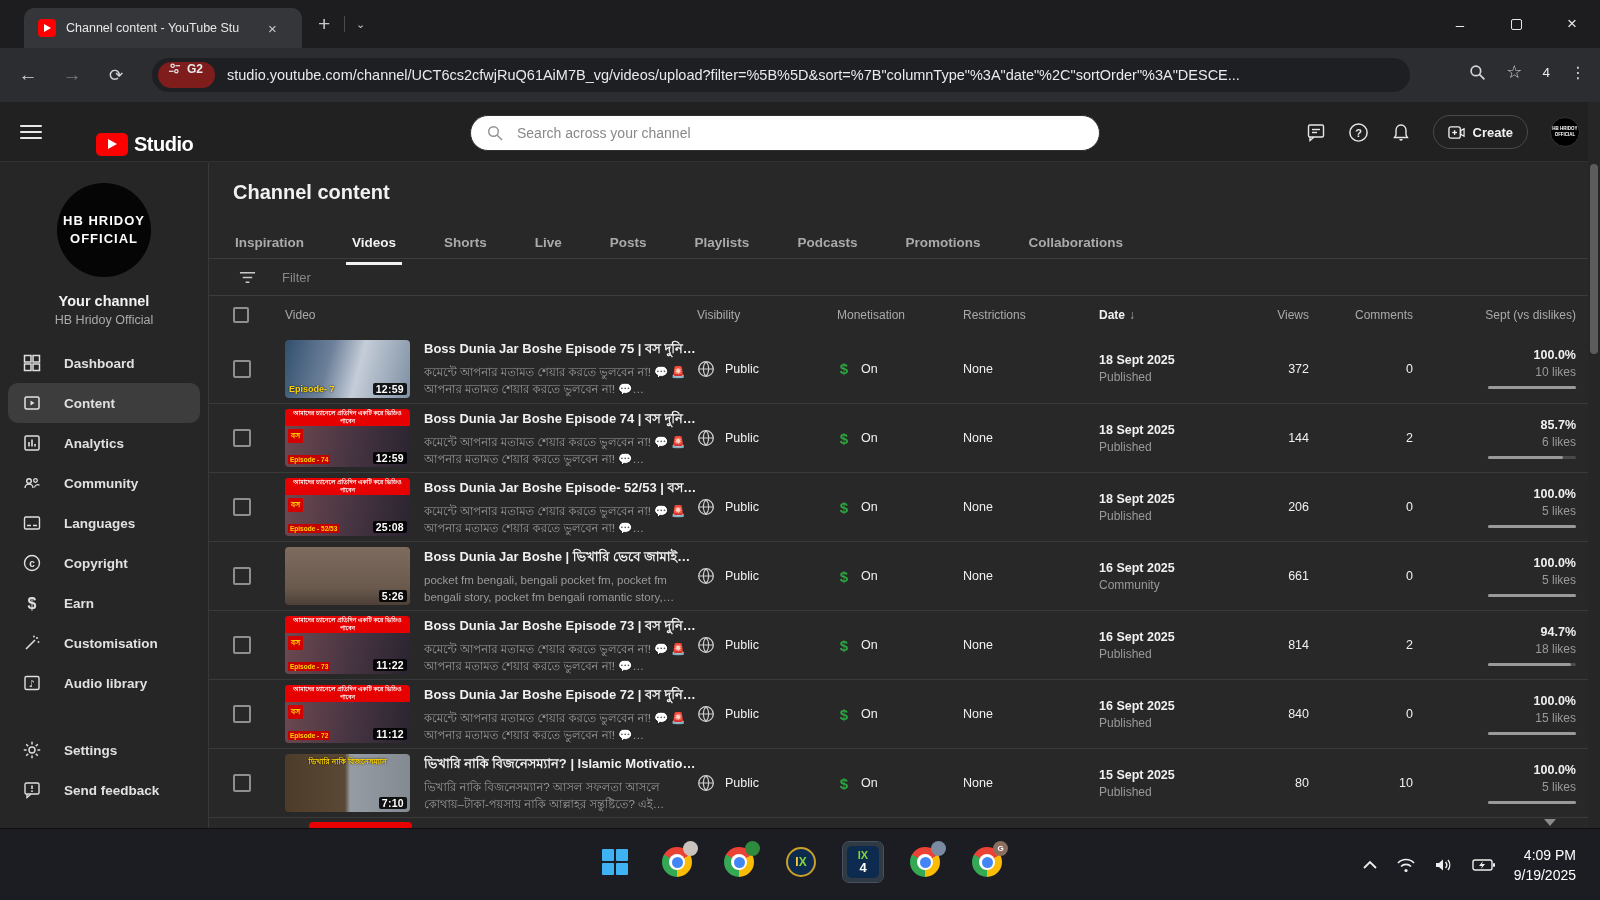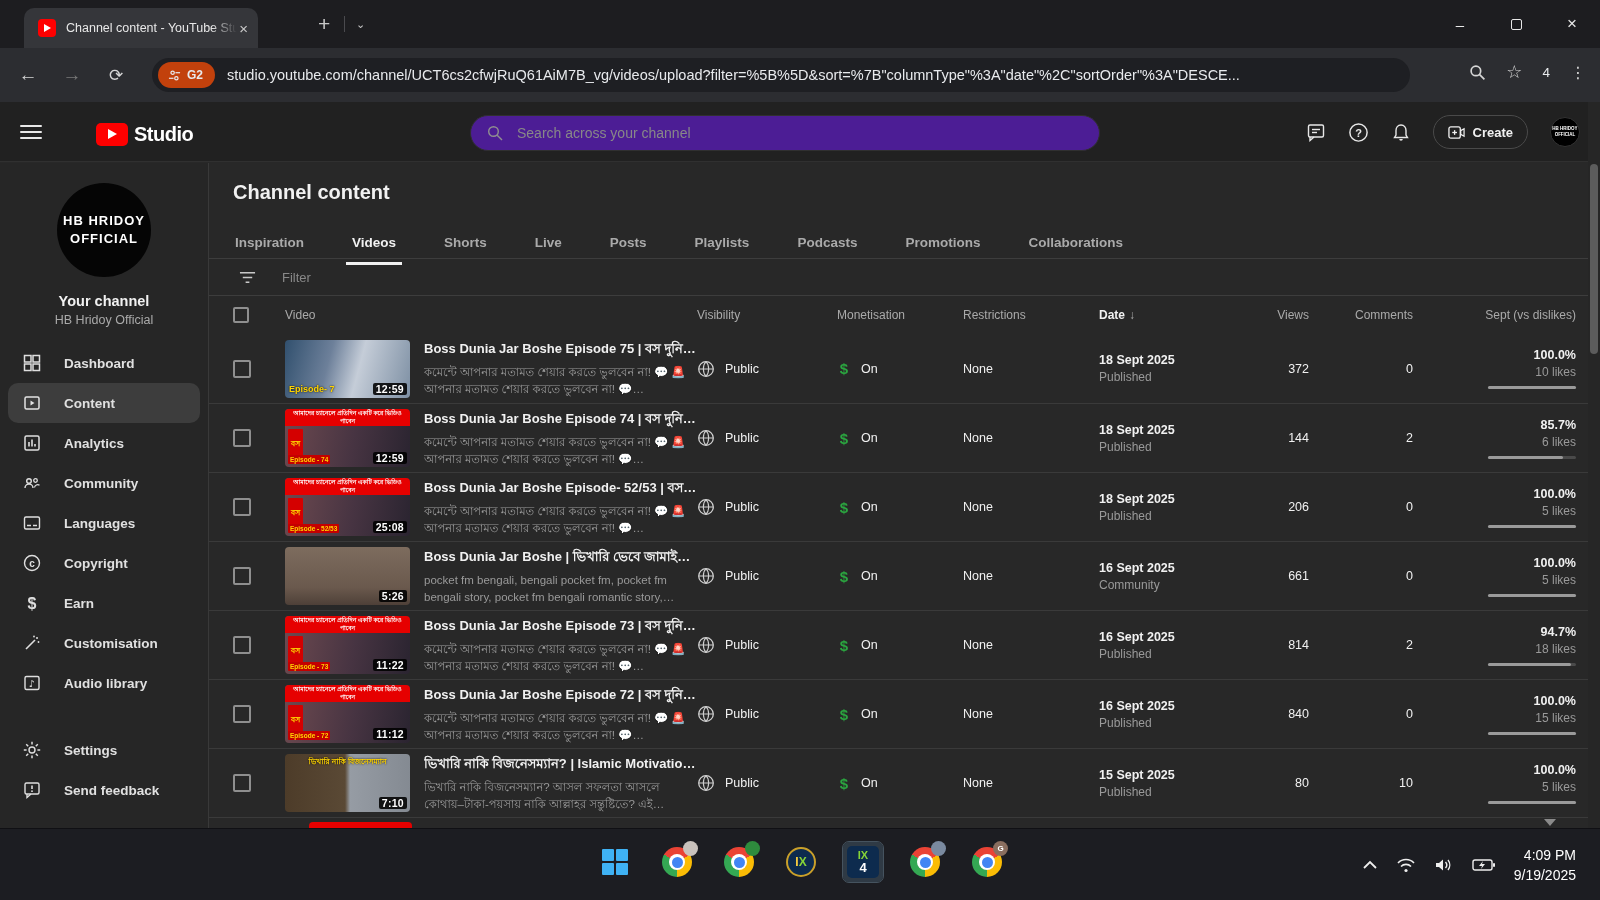--- a/index.html
+++ b/index.html
@@ -1,57 +1,57 @@
 <!DOCTYPE html>
 <html><head>
 <meta charset="utf-8">
 <style>
   * { margin:0; padding:0; box-sizing:border-box; }
   html,body { width:1600px; height:900px; overflow:hidden; background:#282828;
     font-family:"Liberation Sans","DejaVu Sans",sans-serif; }
 
   
   .tabstrip { position:absolute; left:0; top:0; width:1600px; height:48px; background:#1d1d20; }
-  .tab { position:absolute; left:24px; top:8px; width:234px; height:40px; background:#35363a;
+  .tab { position:absolute; left:24px; top:8px; width:278px; height:40px; background:#35363a;
     border-radius:10px 10px 0 0; display:flex; align-items:center; padding:0 10px 0 14px; }
   .tab-fav { width:18px; height:18px; border-radius:4px; background:#f00; position:relative; flex:none; }
   .tab-fav:after { content:""; position:absolute; left:6px; top:4.5px; border-left:7px solid #fff;
     border-top:4.5px solid transparent; border-bottom:4.5px solid transparent; }
   .tab-title { color:#e8e8e8; font-size:12.5px; margin-left:10px; white-space:nowrap; overflow:hidden; width:200px;
     -webkit-mask-image:linear-gradient(90deg,#000 85%,transparent); mask-image:linear-gradient(90deg,#000 85%,transparent); }
   .tab-close { color:#c8c8c8; font-size:15px; margin-left:2px; cursor:default; }
   .newtab { position:absolute; left:318px; top:14px; color:#c8c8c8; font-size:21px; line-height:20px; }
   .tabchev { position:absolute; left:356px; top:18px; color:#c8c8c8; font-size:11px; }
   .tabdiv { position:absolute; left:344px; top:16px; width:1px; height:16px; background:#4a4a4e; }
   .winctl { position:absolute; top:0; right:0; height:48px; display:flex; }
   .winctl div { width:56px; height:48px; display:flex; align-items:center; justify-content:center; color:#e8e8e8; font-size:15px; }
   .wc-max span { display:block; width:11px; height:11px; border:1.2px solid #e8e8e8; border-radius:2px; }
 
   .toolbar { position:absolute; left:0; top:48px; width:1600px; height:54px; background:#2c2d31; }
   .nav-ic { position:absolute; top:13px; width:28px; height:28px; display:flex; align-items:center; justify-content:center;
     color:#d6d6d6; font-size:19px; }
   .omnibox { position:absolute; left:152px; top:10px; width:1258px; height:34px; background:#1e1f23; border-radius:17px;
     display:flex; align-items:center; padding:0 14px 0 6px; }
-  .chip { height:26px; background:#c2410c; border-radius:13px; display:flex; align-items:center; gap:6px;
+  .chip { height:26px; background:#7f1d1d; border-radius:13px; display:flex; align-items:flex-start; gap:6px;
     padding:0 12px 0 10px; color:#e8eaed; font-size:12px; font-weight:bold; flex:none; }
   .url { color:#e8eaed; font-size:14.5px; margin-left:12px; white-space:nowrap; overflow:hidden; }
   .tb-right { position:absolute; right:14px; top:13px; display:flex; align-items:center; gap:20px; color:#d6d6d6; }
   .tb-right .t4 { font-size:13.5px; color:#e8eaed; }
 
   
   .st-header { position:absolute; left:0; top:102px; width:1600px; height:60px; background:#212121;
     border-bottom:1px solid #303030; }
   .hamburger { position:absolute; left:20px; top:19px; width:22px; height:22px; }
   .hamburger span { display:block; height:2px; background:#e8e8e8; margin:4px 0; border-radius:1px; }
-  .st-logo { position:absolute; left:60px; top:21px; display:flex; align-items:center; gap:6px;padding-left:36px; }
+  .st-logo { position:absolute; left:60px; top:31px; display:flex; align-items:center; gap:6px;padding-left:36px; }
   .yt-ic { width:32px; height:23px; background:#f00; border-radius:5px; position:relative; }
   .yt-ic:after { content:""; position:absolute; left:12px; top:6px; border-left:9px solid #fff;
     border-top:5.5px solid transparent; border-bottom:5.5px solid transparent; }
   .st-logo b { color:#fff; font-size:20px; letter-spacing:-0.5px; }
-  .st-search { position:absolute; left:470px; top:13px; width:630px; height:36px; background:#4c1d95;
+  .st-search { position:absolute; left:470px; top:13px; width:630px; height:36px; background:#ffffff;
     border:1px solid #303030; border-radius:18px; display:flex; align-items:center; padding:0 16px; gap:14px; }
   .st-search span { color:#888; font-size:14px; }
   .sh-right { position:absolute; right:20px; top:13px; display:flex; align-items:center; gap:22px; }
   .sh-ic { color:#e8e8e8; }
   .create-btn { display:flex; align-items:center; gap:8px; border:1px solid #4a4a4a; border-radius:17px;
     height:34px; padding:0 14px; color:#f1f1f1; font-size:13px; font-weight:bold; background:#212121; }
   .avatar-sm { width:30px; height:30px; border-radius:50%; background:#000; border:1px solid #333;
     display:flex; flex-direction:column; align-items:center; justify-content:center;
     color:#fff; font-size:4.5px; font-weight:bold; text-align:center; line-height:1.3; }
 
@@ -115,21 +115,21 @@
   .thumb { width:125px; height:58px; border-radius:4px; position:relative; overflow:hidden; flex:none; background:#333; }
   .dur { position:absolute; right:3px; bottom:3px; background:rgba(0,0,0,.88); color:#fff;
     font-size:10.5px; font-weight:bold; padding:0 3px; border-radius:2px; letter-spacing:.3px; }
   .v-scene { background:linear-gradient(105deg,#31506e 0%,#6d809a 35%,#c5cdd8 58%,#7e90a4 100%); }
   .t-ep { position:absolute; left:4px; bottom:4px; color:#ffd400; font-size:9px; font-weight:bold;
     text-shadow:0 0 2px #000; }
   .v-banner { background:linear-gradient(100deg,#6e4a50 0%,#473442 55%,#2a2430 100%); }
   .t-banner { position:absolute; top:0; left:0; right:0; height:17px; background:#e60000; color:#fff;
     font-size:6px; font-weight:bold; text-align:center; line-height:1.3; padding-top:1px; }
   .t-bos { position:absolute; left:3px; top:20px; background:#d40000; color:#ffe000; font-size:7.5px;
-    font-weight:bold; padding:9px 3px; border-radius:1px; }
+    font-weight:bold; padding:1px 3px; border-radius:1px; }
   .t-badge { position:absolute; left:3px; bottom:3px; background:#c40000; color:#ffd400; font-size:6.5px;
     font-weight:bold; padding:1px 2px; border-radius:1px; }
   .v-group { background:linear-gradient(180deg,#7d6c5e 0%,#6a594d 70%,#4e4038 100%); }
   .v-islamic { background:linear-gradient(90deg,#4d3c29 0%,#5a4935 48%,#969ca4 52%,#848a92 100%); }
   .t-ttl { position:absolute; top:2px; left:0; right:0; text-align:center; color:#ffd400; font-size:7.5px;
     font-weight:bold; text-shadow:0 0 2px #000; }
   .partial { height:11px; border-top:1px solid #3a3a3a; overflow:hidden; padding:4px 0 0 100px; }
   .partial div { width:103px; height:20px; background:#e60000; border-radius:4px 4px 0 0; }
 
   

